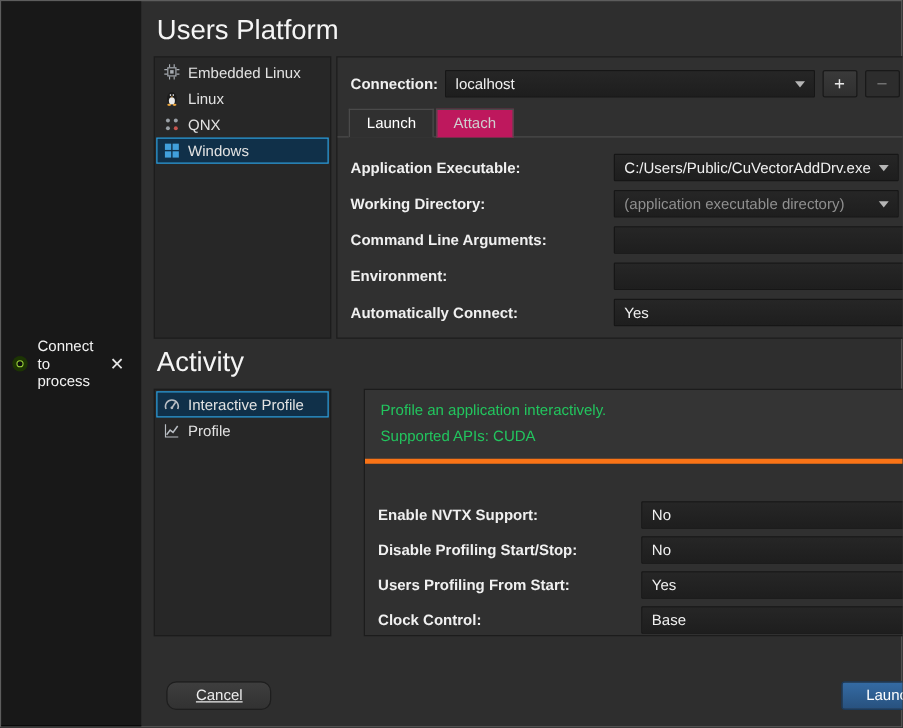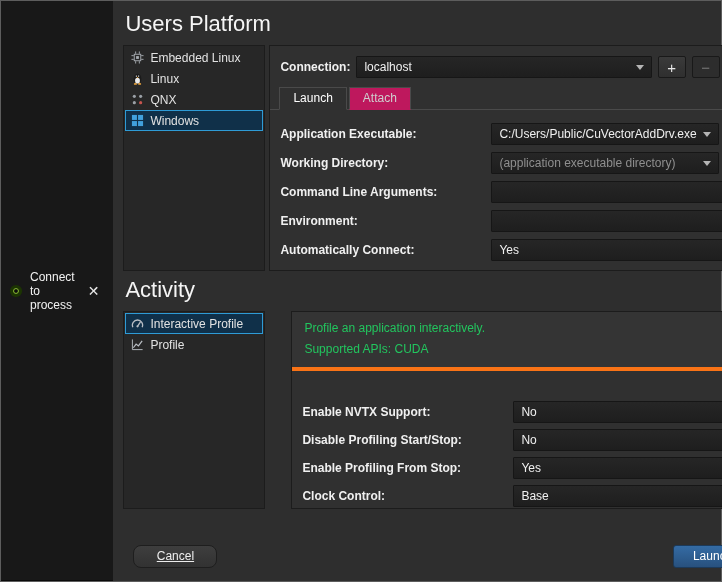--- a/index.html
+++ b/index.html
@@ -362,21 +362,21 @@
           <div class="frow">
             <span class="flabel">Disable Profiling Start/Stop:</span>
             <div class="fctrl pad-right">
               <div class="combo">
                 <span class="val">No</span>
                 <span class="arrow"></span>
               </div>
             </div>
           </div>
           <div class="frow">
-            <span class="flabel">Enable Profiling From Stop:</span>
+            <span class="flabel">Users Profiling From Start:</span>
             <div class="fctrl pad-right">
               <div class="combo">
                 <span class="val">Yes</span>
                 <span class="arrow"></span>
               </div>
             </div>
           </div>
           <div class="frow">
             <span class="flabel">Clock Control:</span>
             <div class="fctrl pad-right">

